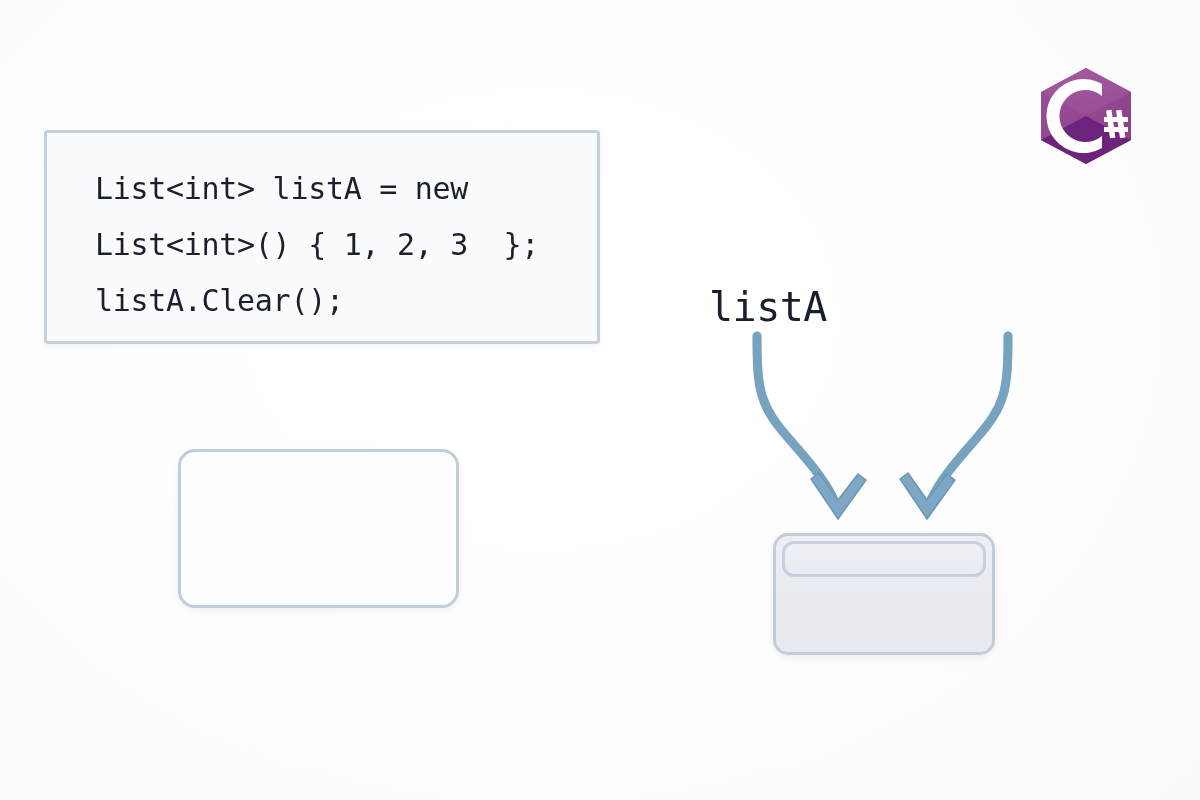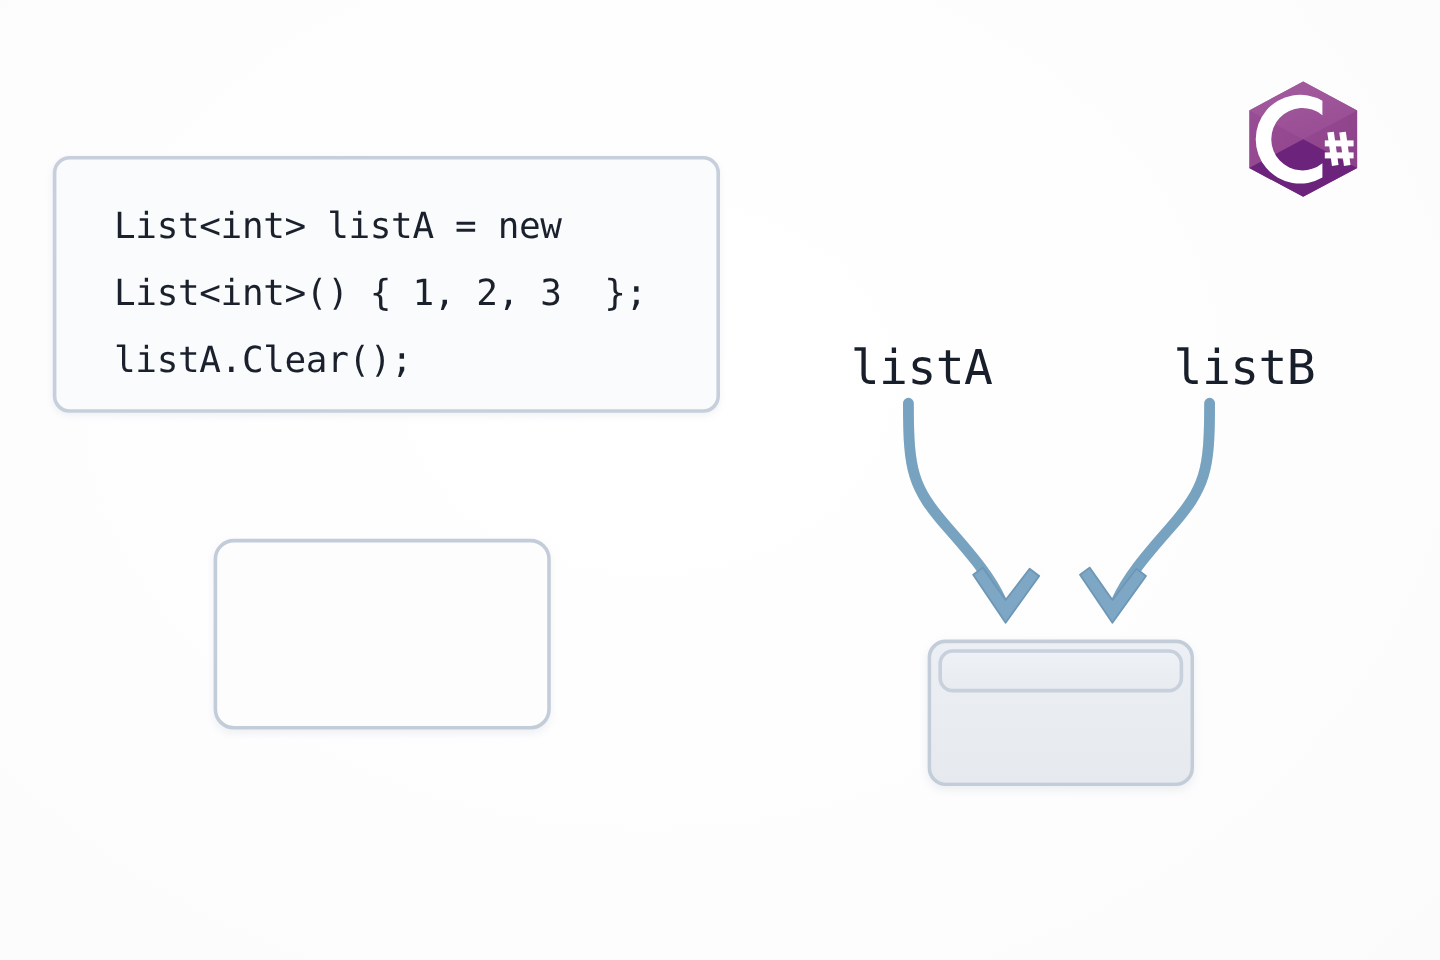--- a/index.html
+++ b/index.html
@@ -33,21 +33,21 @@
   
   #code-card {
     position: absolute;
     left: 44px;
     top: 130px;
     width: 556px;
     height: 214px;
     box-sizing: border-box;
     background: #fafbfc;
     border: 3px solid #c6cfdb;
-    border-radius: 14px;
+    border-radius: 4px;
     box-shadow: 0 2px 5px rgba(150,160,175,0.13);
   }
   #code-text {
     position: absolute;
     left: 48px;
     top: 28px;
     margin: 0;
     font-family: "DejaVu Sans Mono", "Liberation Mono", monospace;
     font-size: 30px;
     line-height: 56px;
@@ -159,21 +159,20 @@
 listA.Clear();</pre>
   </div>
 
   <div id="empty-list-box"></div>
 
   <div id="filled-list-box">
     <div id="filled-list-header"></div>
   </div>
 
   <p class="arrow-label" id="label-lista">listA</p>
-  <p class="arrow-label" id="label-listb">listB</p>
 
   <svg id="arrows-svg" viewBox="0 0 1200 800">
 
     <g>
       <path d="M757,336 C757,392 760,406 790,440 C812,465 826,482 834,500" fill="none" stroke="#7da7c4" stroke-width="9" stroke-linecap="round"></path>
       <path d="M757,336 C757,392 760,406 790,440 C812,465 826,482 834,500" fill="none" stroke="#6d97b5" stroke-width="9" stroke-linecap="round" opacity="0.25"></path>
       <path d="M811,479 L838,519 L866,480 L858,474 L838,500 L819,473 Z" fill="#7da7c4" stroke="#6d97b5" stroke-width="1.5" stroke-linejoin="round"></path>
     </g>
 
     <g>

